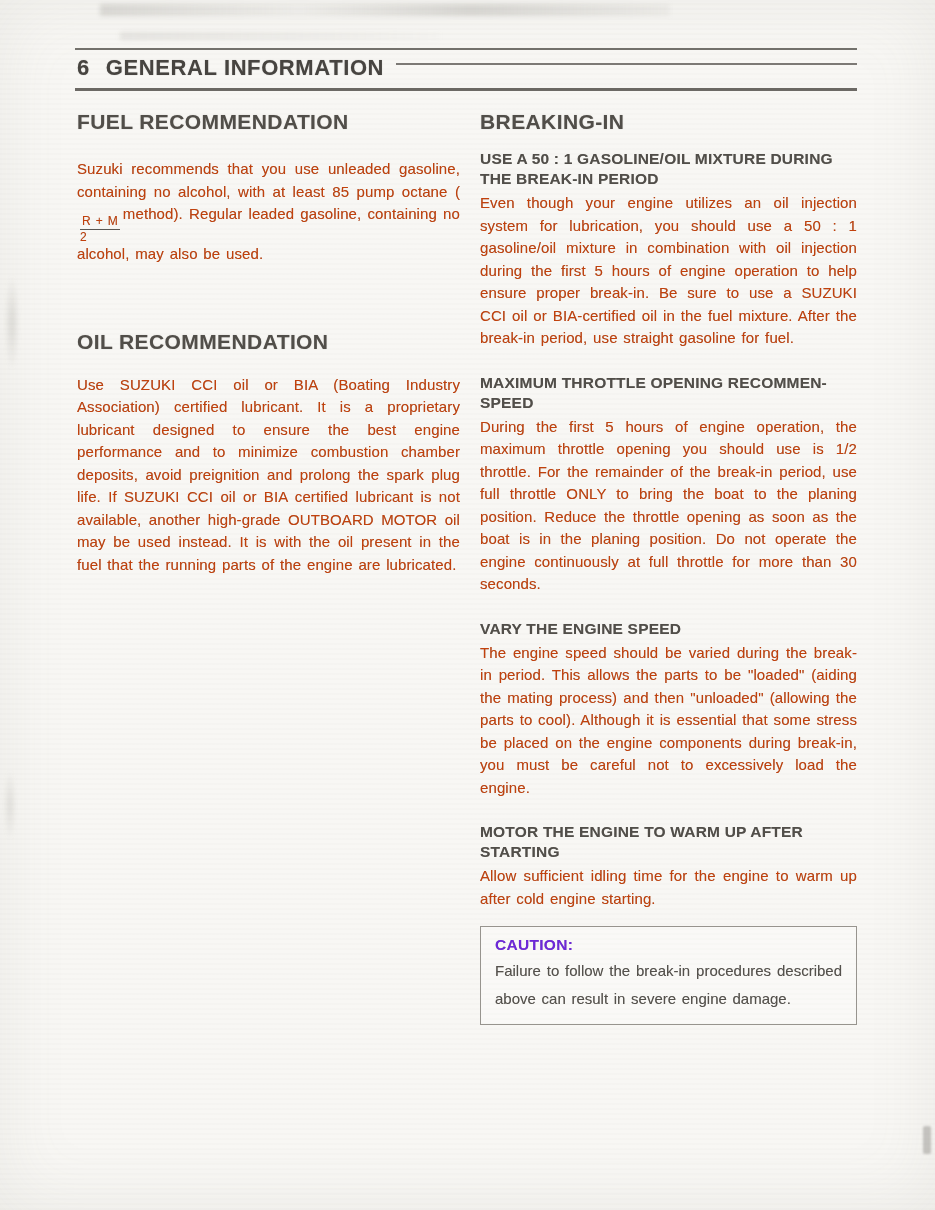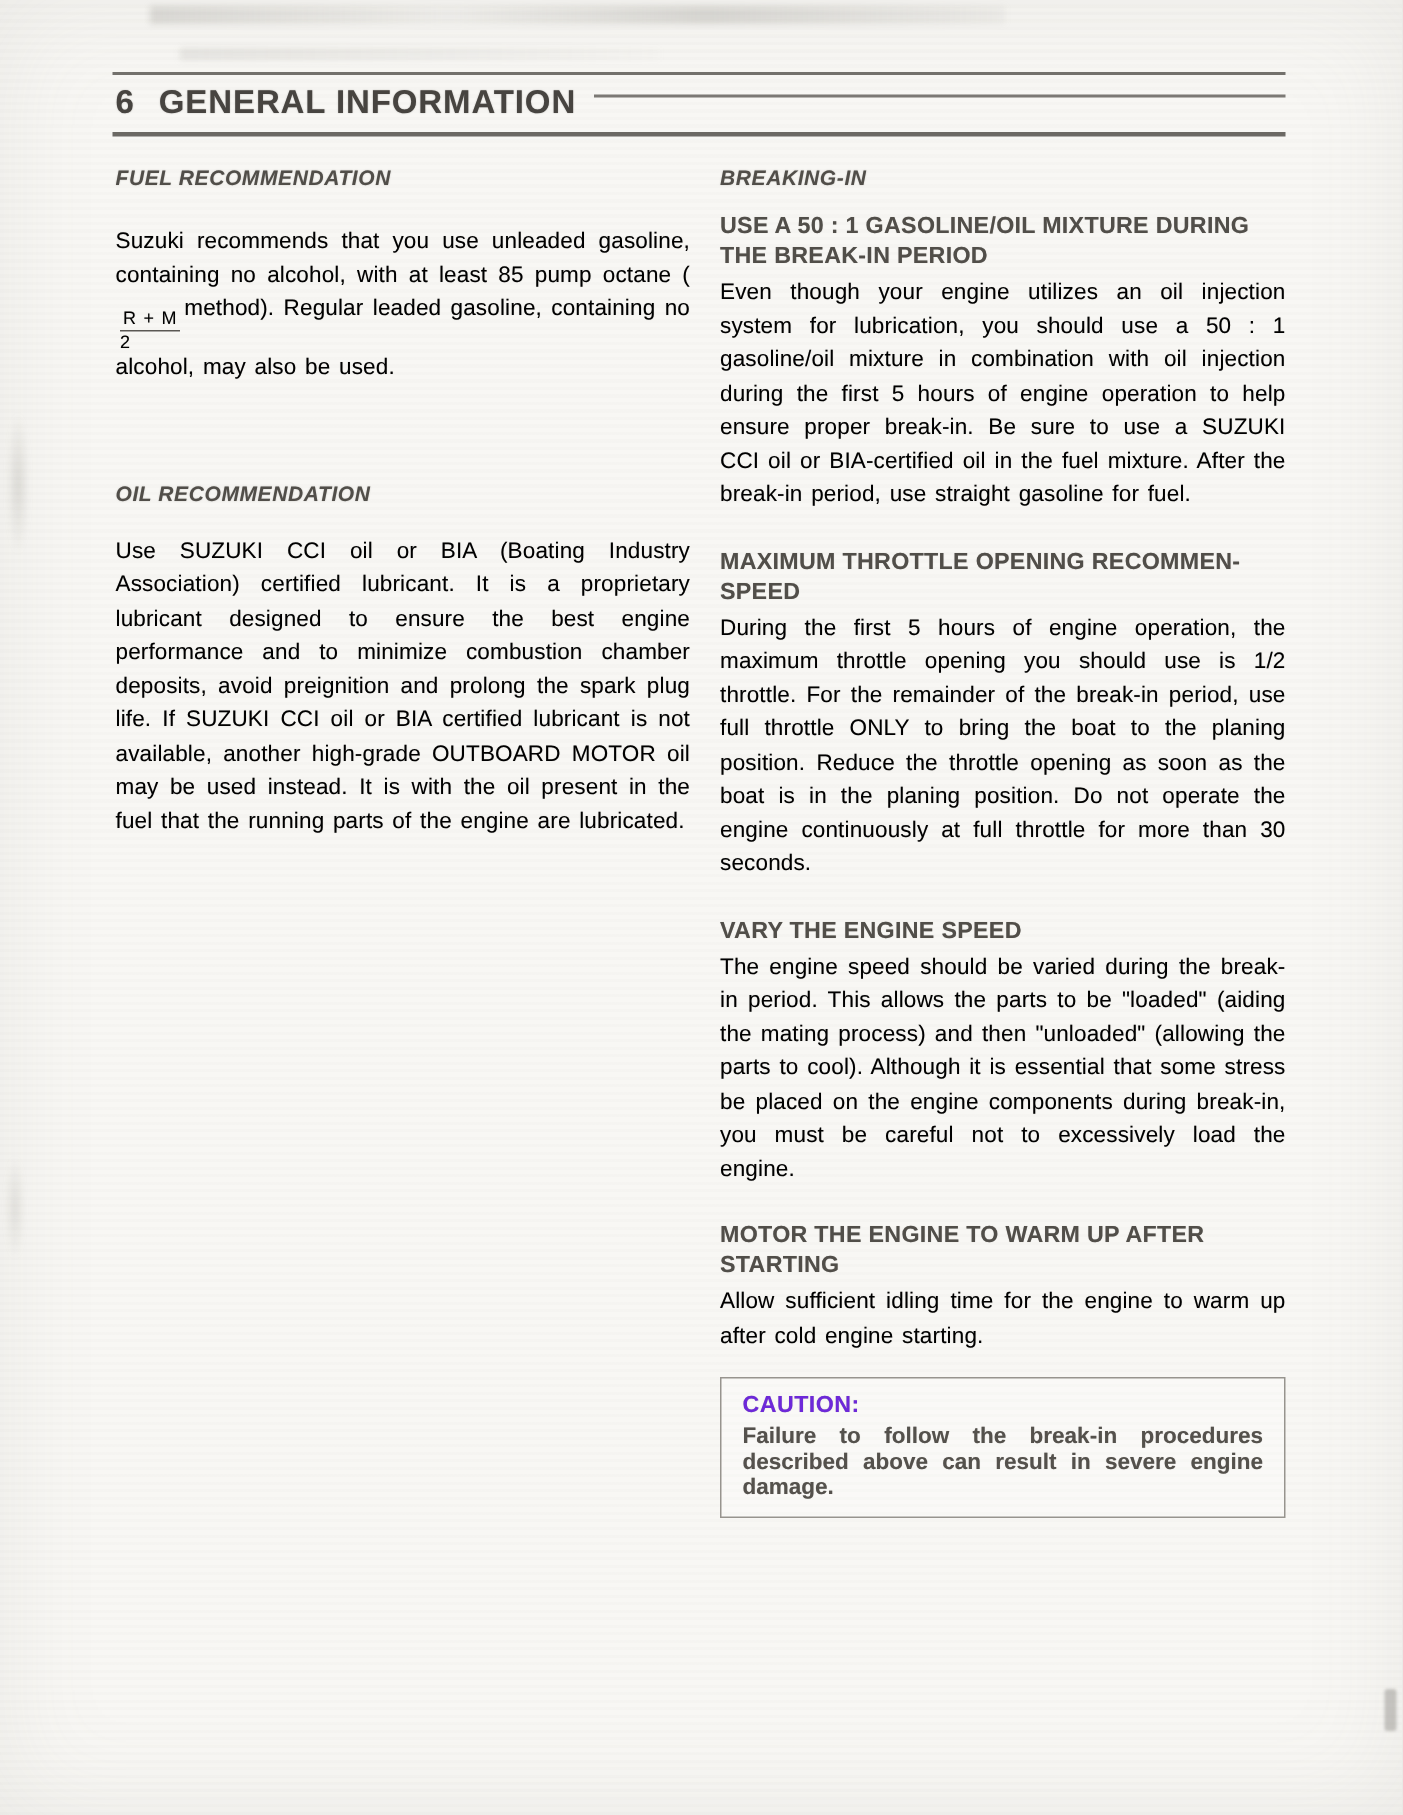--- a/index.html
+++ b/index.html
@@ -32,35 +32,34 @@
   .header-title .pgnum { margin-right:16px; }
   .header-midline { flex:1; height:2px; margin-bottom:11px; opacity:.75; }
   .header-bottomline { height:2.5px; opacity:.85; }
 
   
   .columns { position:absolute; left:77px; top:100px; width:780px; display:flex; gap:20px; }
   .col-left  { width:383px; }
   .col-right { width:377px; }
 
   h2.section-heading {
-    font-size:14px; font-weight:bold; color:#514e49;
+    font-size:21px; font-weight:bold; color:#514e49;
     letter-spacing:.4px; margin:10px 0 0 0;
     text-shadow:0 0 1px rgba(81,78,73,.35);
-    font-style:italic;
   }
   h3.sub-heading {
     font-size:15.5px; font-weight:bold; color:#514e49;
     line-height:20px; letter-spacing:.2px;
     margin:23px 0 3px 0;
     text-shadow:0 0 .5px rgba(81,78,73,.4);
   }
   p.body {
     font-size:15px; line-height:22.5px;
     text-align:justify; letter-spacing:.1px; word-spacing:1.5px;
-    margin:0; color:#000000;
+    margin:0; color:#c2410c;
     text-shadow:0 0 .5px rgba(91,88,84,.45);
   }
   .fuel-body   { margin-top:24px !important; }
   .oil-heading { margin-top:64px !important; }
   .oil-body    { margin-top:20px !important; }
   .intro-body  { margin-top:24px !important; }
   .first-sub   { margin-top:15px !important; }
 
   
   .fraction {
@@ -73,21 +72,21 @@
   
   .caution-box {
     margin-top:16px; border:1.5px solid #97948e;
     padding:9px 14px 11px; background:rgba(255,255,255,.25);
   }
   .caution-title {
     font-size:15.5px; font-weight:bold; color:#6d28d9; letter-spacing:.3px;
     text-shadow:0 0 .5px rgba(81,78,73,.4);
   }
   .caution-body {
-    font-size:15px; font-weight:bold; line-height:17px;
+    font-size:15px; font-weight:normal; line-height:28px;
     text-align:justify; word-spacing:1.5px; margin-top:3px; color:#54514c;
     text-shadow:0 0 .5px rgba(84,81,76,.4);
   }
 
   
   .artifact { position:absolute; pointer-events:none; }
   .art-top {
     left:100px; top:4px; width:570px; height:12px;
     background:linear-gradient(90deg, rgba(150,148,142,.28), rgba(150,148,142,.06) 35%, rgba(150,148,142,.30) 65%, rgba(150,148,142,.08));
     filter:blur(2px);

